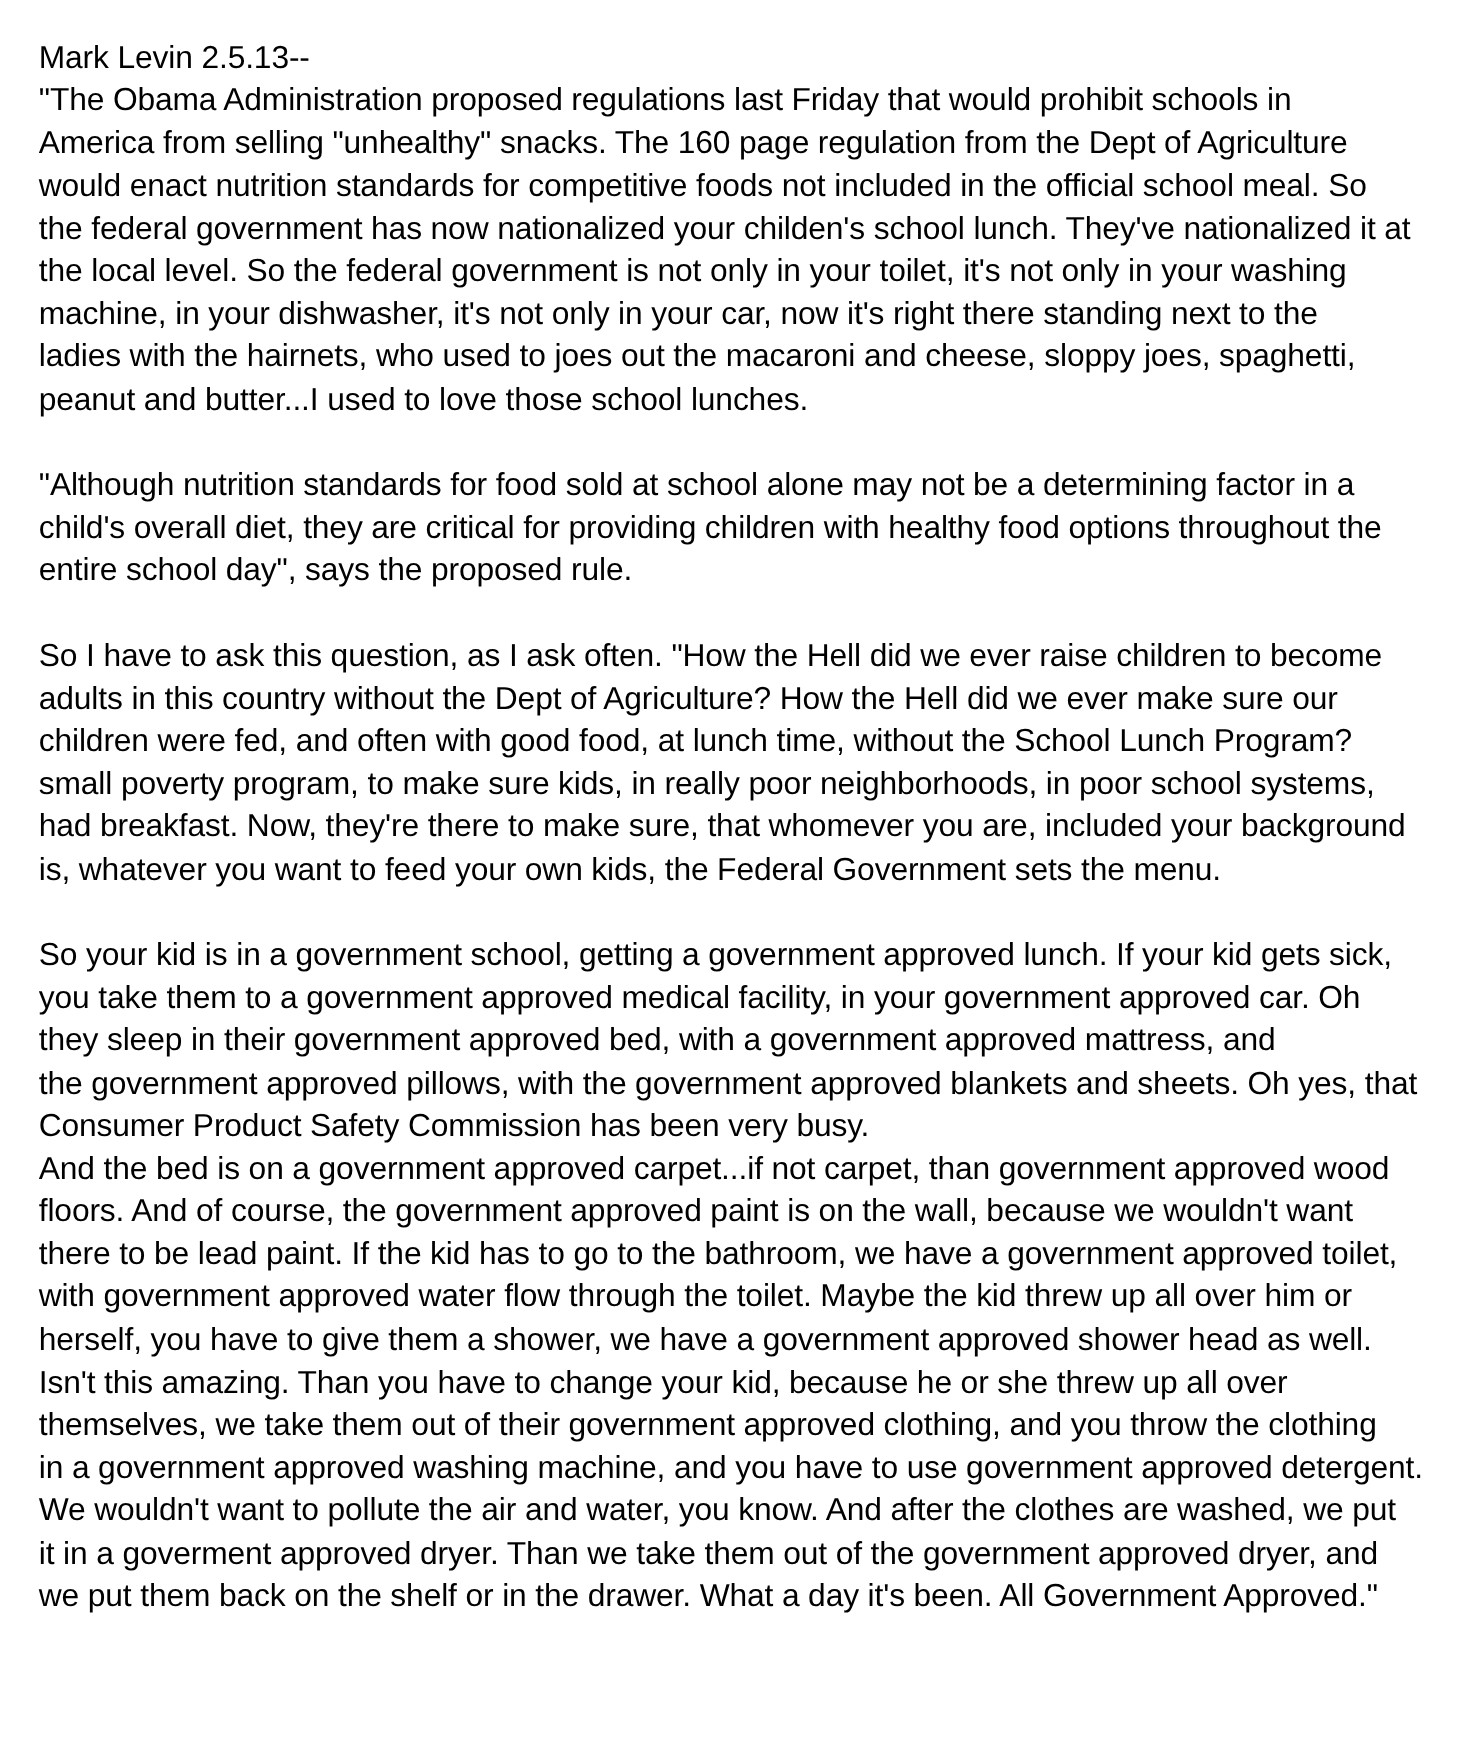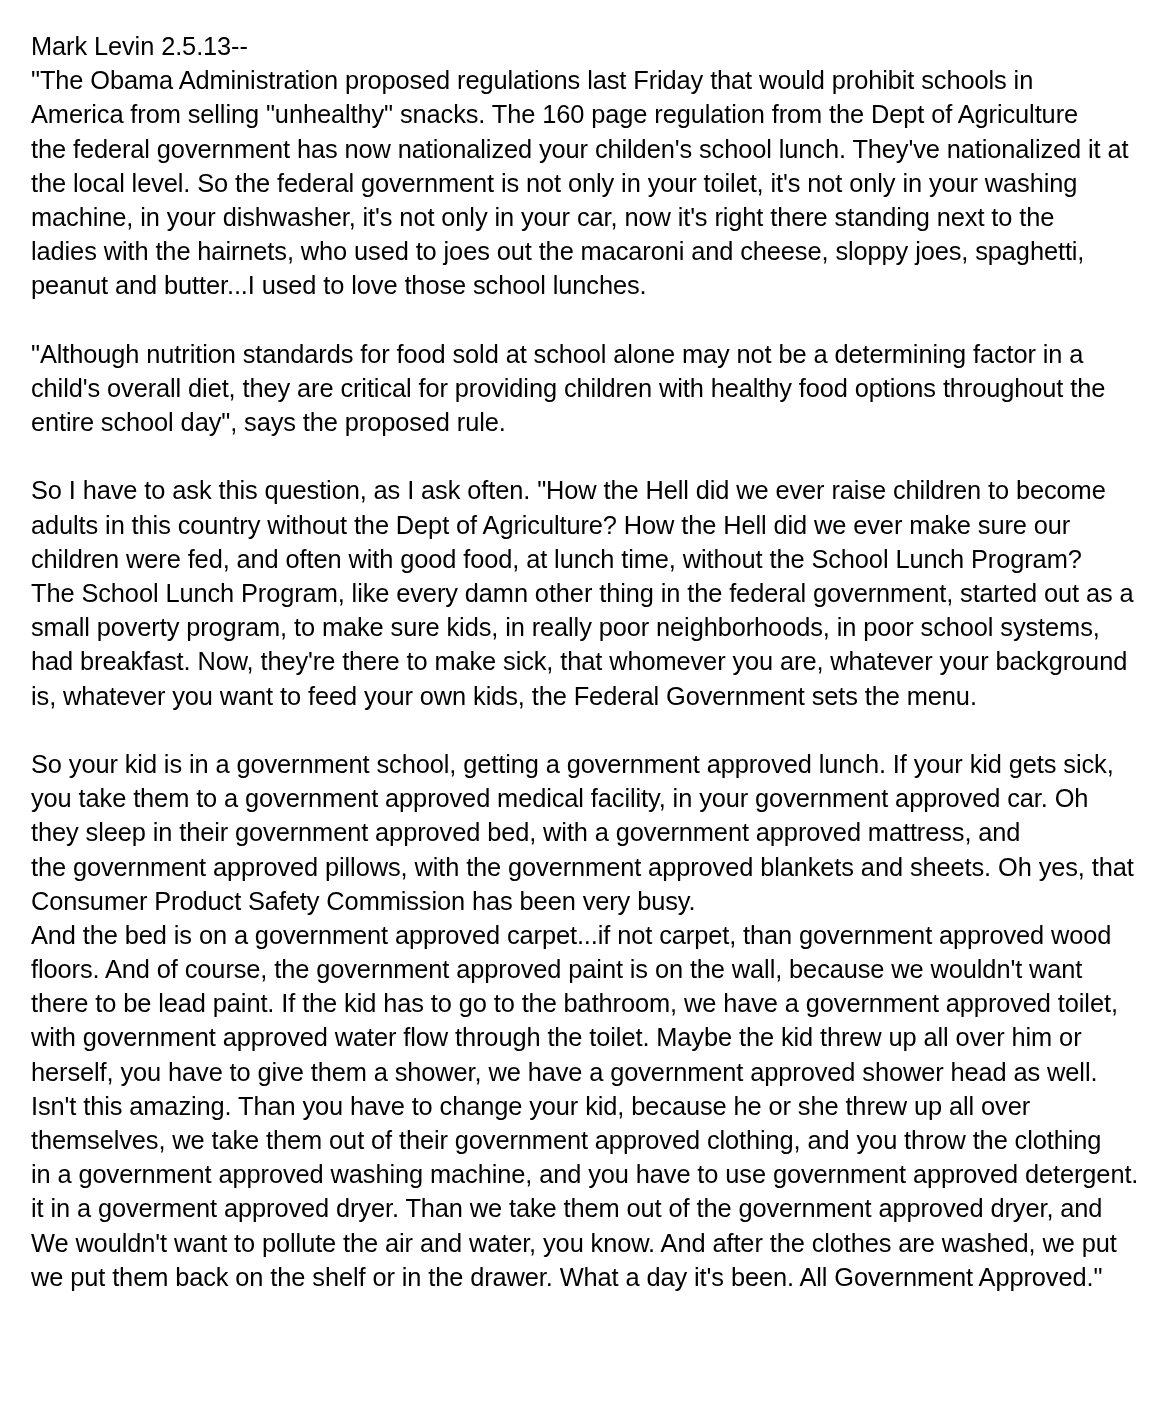--- a/index.html
+++ b/index.html
@@ -39,57 +39,57 @@
 </style>
 </head>
 <body>
 
 <div class="doc">
   <span class="line">Mark Levin  2.5.13--</span>
 
   <div class="para">
     <span class="line">"The Obama Administration proposed regulations last Friday that would prohibit schools in</span>
     <span class="line">America from selling "unhealthy" snacks. The 160 page regulation from the Dept of Agriculture</span>
+    <span class="line">would enact nutrition standards for competitive foods not included in the official school meal. So</span>
     <span class="line">the federal government has now nationalized your childen's school lunch. They've nationalized it at</span>
     <span class="line">the local level. So the federal government is not only in your toilet, it's not only in your washing</span>
     <span class="line">machine, in your dishwasher, it's not only in your car, now it's right there standing next to the</span>
     <span class="line">ladies with the hairnets, who used to joes out the macaroni and cheese, sloppy joes, spaghetti,</span>
     <span class="line">peanut and butter...I used to love those school lunches.</span>
   </div>
   <span class="gap"></span>
 
   <div class="para">
     <span class="line">"Although nutrition standards for food sold at school alone may not be a determining factor in a</span>
     <span class="line">child's overall diet, they are critical for providing children with healthy food options throughout the</span>
     <span class="line">entire school day", says the proposed rule.</span>
   </div>
   <span class="gap"></span>
 
   <div class="para">
     <span class="line">So I have to ask this question, as I ask often. "How the Hell did we ever raise children to become</span>
     <span class="line">adults in this country without the Dept of Agriculture? How the Hell did we ever make sure our</span>
     <span class="line">children were fed, and often with good food, at lunch time, without the School Lunch Program?</span>
-    <span class="line">The School Lunch Program, like every damn other thing in the federal government, started out as a</span>
     <span class="line">small poverty program, to make sure kids, in really poor neighborhoods, in poor school systems,</span>
-    <span class="line">had breakfast. Now, they're there to make sick, that whomever you are, whatever your background</span>
+    <span class="line">had breakfast. Now, they're there to make sure, that whomever you are, included your background</span>
     <span class="line">is, whatever you want to feed your own kids, the Federal Government sets the menu.</span>
   </div>
   <span class="gap"></span>
 
   <div class="para">
     <span class="line">So your kid is in a government school, getting a government approved lunch. If your kid gets sick,</span>
     <span class="line">you take them to a government approved medical facility, in your government approved car. Oh</span>
     <span class="line">they sleep in their government approved bed, with a government approved mattress, and</span>
     <span class="line">the government approved pillows, with the government approved blankets and sheets. Oh yes, that</span>
     <span class="line">Consumer Product Safety Commission has been very busy.</span>
     <span class="line">And the bed is on a government approved carpet...if not carpet, than government approved wood</span>
     <span class="line">floors. And of course, the government approved paint is on the wall, because we wouldn't want</span>
     <span class="line">there to be lead paint. If the kid has to go to the bathroom, we have a government approved toilet,</span>
     <span class="line">with government approved water flow through the toilet. Maybe the kid threw up all over him or</span>
     <span class="line">herself, you have to give them a shower, we have a government approved shower head as well.</span>
     <span class="line">Isn't this amazing. Than you have to change your kid, because he or she threw up all over</span>
     <span class="line">themselves, we take them out of their government approved clothing, and you throw the clothing</span>
     <span class="line">in a government approved washing machine, and you have to use government approved detergent.</span>
+    <span class="line">We wouldn't want to pollute the air and water, you know. And after the clothes are washed, we put</span>
     <span class="line">it in a goverment approved dryer. Than we take them out of the government approved dryer, and</span>
-    <span class="line">We wouldn't want to pollute the air and water, you know. And after the clothes are washed, we put</span>
     <span class="line">we put them back on the shelf or in the drawer. What a day it's been. All Government Approved."</span>
   </div>
 </div>
 
 </body></html>

